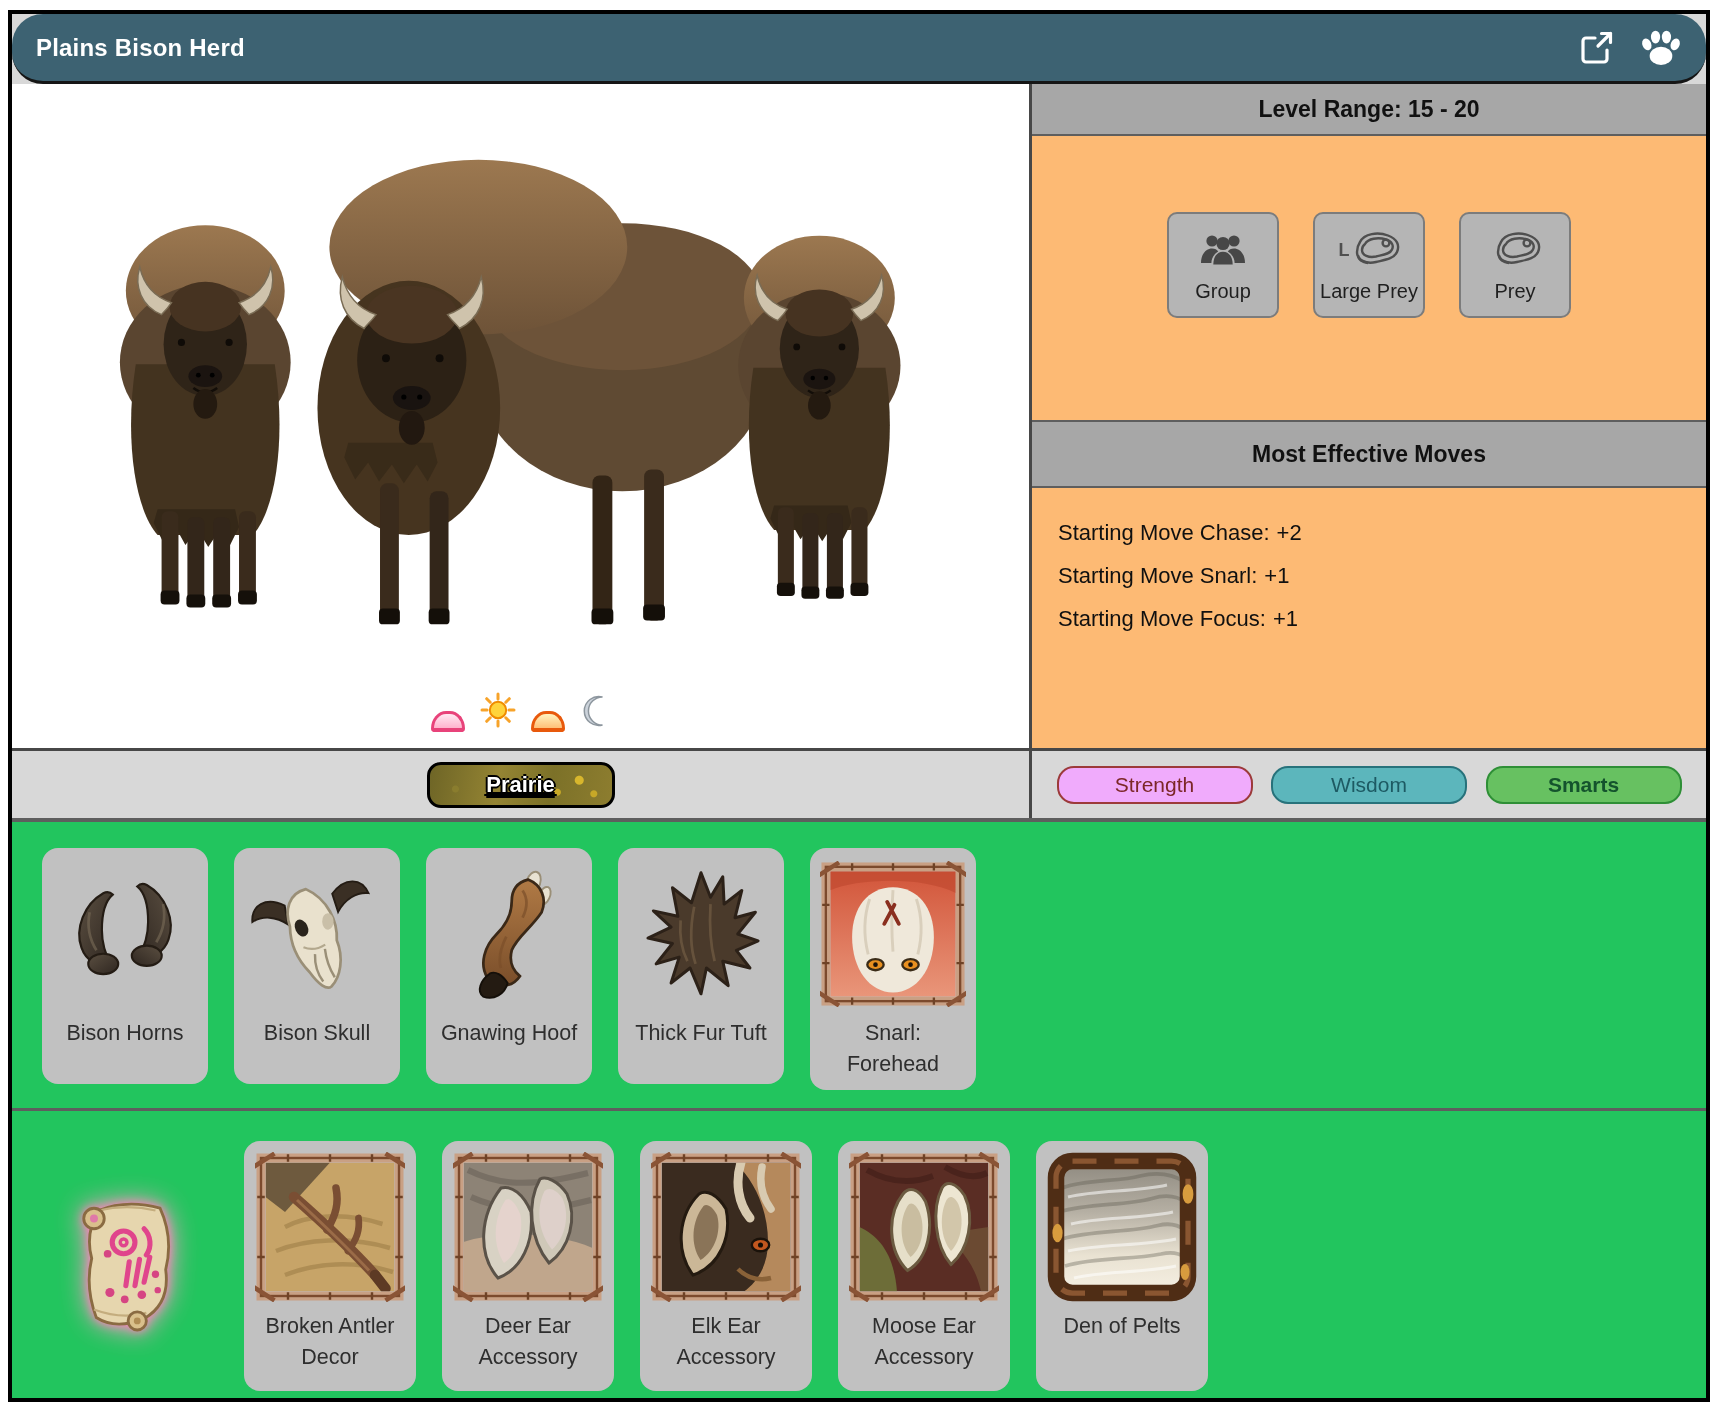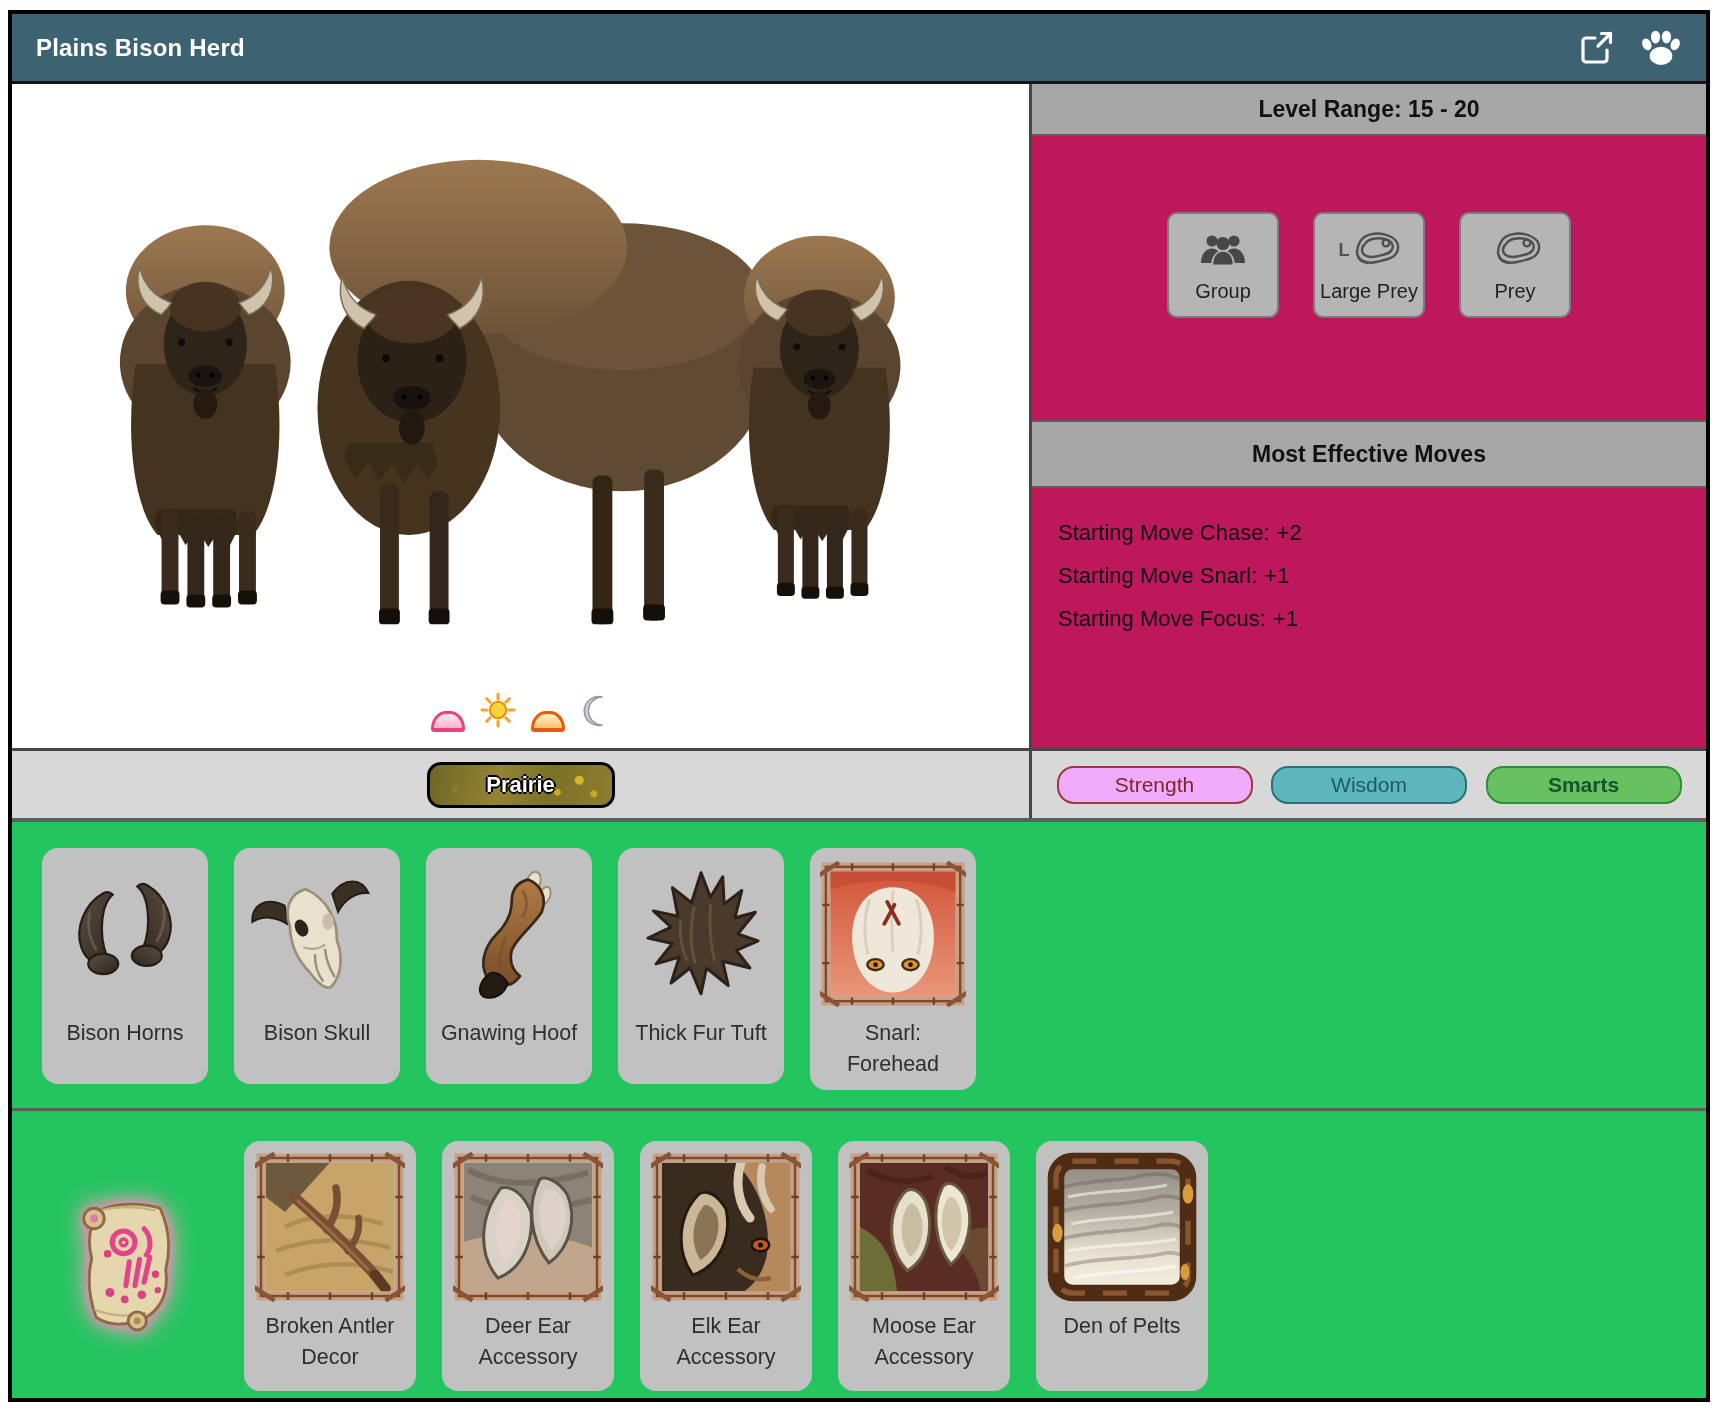--- a/index.html
+++ b/index.html
@@ -3,59 +3,59 @@
 <meta charset="utf-8">
 <style>
   * { box-sizing: border-box; margin: 0; padding: 0; }
   html, body { width: 1718px; height: 1410px; background: #ffffff; overflow: hidden;
                font-family: "Liberation Sans", sans-serif; }
   .page { position: absolute; left: 8px; top: 10px; width: 1702px; height: 1392px;
           border: 4px solid #000; background: #d8d8d8; display: flex; flex-direction: column; }
 
   
   .titlebar { height: 70px; background: #3d6272; border-bottom: 3px solid #151515;
-              display: flex; align-items: center; padding: 0 24px; flex: none; }
+              display: flex; align-items: center; padding: 0 24px; flex: none; border-radius: 31px; }
   .titlebar .ttl { color: #fff; font-size: 24px; font-weight: bold; letter-spacing: .2px; }
   .titlebar .spacer { flex: 1; }
   .tb-icons { display: flex; gap: 26px; align-items: center; }
   .tb-icons svg { display: block; }
 
   
   .main { height: 664px; display: flex; flex: none; }
   .stage { width: 1017px; background: #ffffff; position: relative; flex: none; overflow: hidden; }
   .stage .scene { position: absolute; left: 50%; top: 34px; transform: translateX(-50%); }
   .tod-row { position: absolute; bottom: 16px; left: 0; width: 100%;
              display: flex; justify-content: center; align-items: flex-end; gap: 15px; }
   .dome { width: 34px; height: 21px; border: 3px solid #e8437a; border-bottom-width: 4px;
           border-radius: 18px 18px 5px 5px / 21px 21px 4px 4px;
           background: linear-gradient(#ffe9f2, #ffb3cd); }
   .dome.dusk { border-color: #e8590c; background: linear-gradient(#fff3bf, #ffc078); }
 
-  .panel { flex: 1; background: #be185d; border-left: 3px solid #474747;
+  .panel { flex: 1; background: #fdba74; border-left: 3px solid #474747;
            display: flex; flex-direction: column; }
   .bar { height: 52px; background: #a7a7a7; border-bottom: 2px solid #5e5e5e;
          display: flex; align-items: center; justify-content: center;
          font-size: 23px; font-weight: bold; color: #111; flex: none; }
   .bar.moves-bar { height: 68px; border-top: 2px solid #5e5e5e; }
   .tags-area { height: 284px; display: flex; align-items: center; justify-content: center;
                gap: 34px; padding-bottom: 26px; flex: none; }
   .tagbtn { width: 112px; height: 106px; background: #b5b5b5; border: 2px solid #7c7c7c;
             border-radius: 10px; display: flex; flex-direction: column; align-items: center;
             justify-content: center; gap: 9px; cursor: pointer; }
   .tagbtn .ticon { height: 44px; display: flex; align-items: center; justify-content: center; }
   .tagbtn .tlabel { font-size: 20px; color: #1f1f1f; }
   .lp-wrap { display: flex; align-items: flex-start; }
   .lp-wrap .lp-letter { font-size: 18px; font-weight: bold; color: #4f4f4f; margin: 2px -2px 0 0; }
   .moves-list { flex: 1; padding: 32px 18px 0 26px; }
   .move-line { font-size: 22px; color: #101010; margin-bottom: 17px; }
   .move-line .mlabel { font-weight: normal; margin-right: 7px; }
 
   
   .strip { height: 70px; border-top: 3px solid #474747; display: flex; flex: none; }
-  .strip-left { width: 1017px; flex: none; display: flex; align-items: center; justify-content: center; }
+  .strip-left { width: 1017px; flex: none; display: flex; align-items: center; justify-content: center; text-decoration: underline; }
   .habitat-pill { width: 188px; height: 46px; border: 3px solid #000; border-radius: 14px;
                   display: flex; align-items: center; justify-content: center; cursor: pointer;
                   background:
                     radial-gradient(circle 5px at 82% 38%, #d8b62c 0 4px, transparent 5px),
                     radial-gradient(circle 4px at 70% 68%, #c7a827 0 3px, transparent 4px),
                     radial-gradient(circle 4px at 90% 72%, #c7a827 0 3px, transparent 4px),
                     radial-gradient(circle 4px at 14% 60%, #8a7d2e 0 3px, transparent 4px),
                     linear-gradient(100deg, #6e6526, #948433 38%, #7c7128 66%, #8d7d2f);
                   font-size: 22px; font-weight: bold; color: #fff;
                   text-shadow: -2px 0 0 #000, 2px 0 0 #000, 0 -2px 0 #000, 0 2px 0 #000; }

